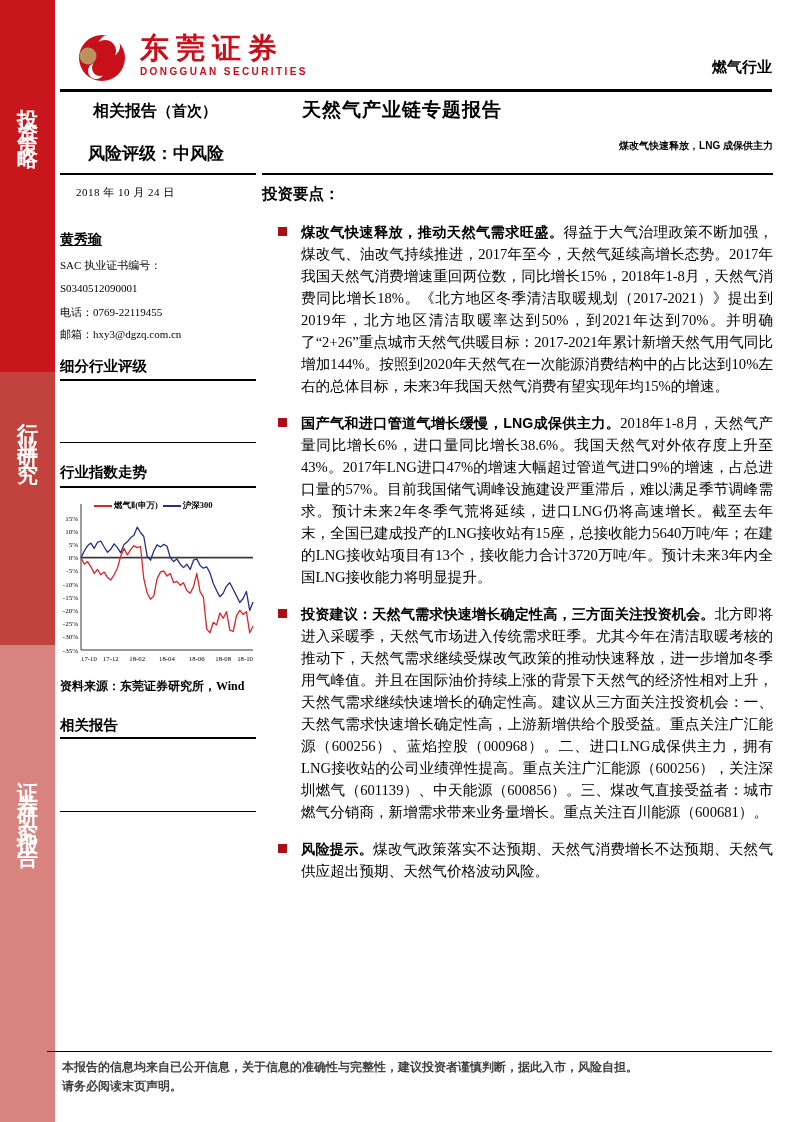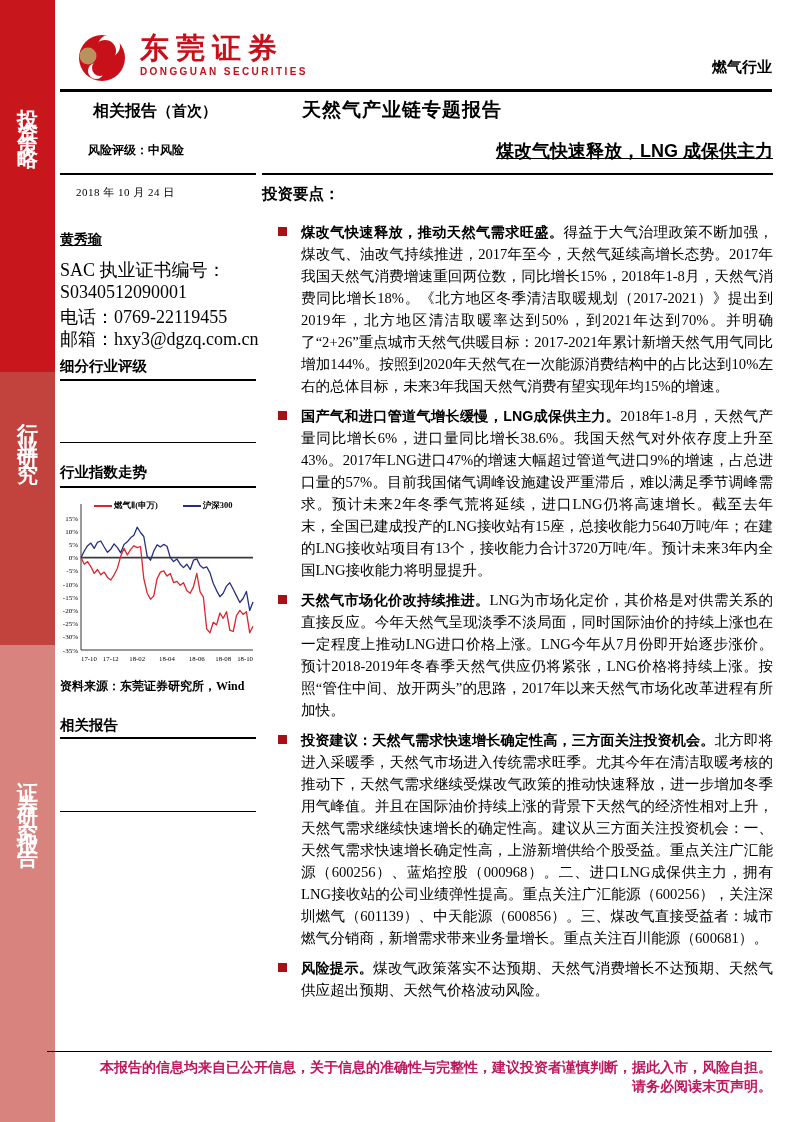--- a/index.html
+++ b/index.html
@@ -18,53 +18,53 @@
   .logo-en{font-size:10px;font-weight:700;letter-spacing:2.4px;margin-top:1px;
       font-family:"Liberation Sans","DejaVu Sans",sans-serif;}
   .industry{position:absolute;right:21px;top:58px;font-size:15px;font-weight:700;
       font-family:"Liberation Sans","DejaVu Sans",sans-serif;}
   .header-rule{position:absolute;left:60px;right:21px;top:89px;height:3px;background:#000;}
   
   .leftcol{position:absolute;left:60px;top:0;width:196px;}
   .rating{position:absolute;top:101px;left:33px;font-size:16px;font-weight:700;
       font-family:"Liberation Sans","DejaVu Sans",sans-serif;}
   .rating small{font-size:15px;font-weight:700;}
-  .risk{position:absolute;top:142px;left:28px;font-size:12px;font-weight:600;
+  .risk{position:absolute;top:142px;left:28px;font-size:17px;font-weight:600;
       font-family:"Liberation Sans","DejaVu Sans",sans-serif;}
   .lc-rule{position:absolute;left:0;width:196px;background:#000;}
   .date{position:absolute;top:185px;left:16px;font-size:11px;letter-spacing:.5px;}
   .an-name{position:absolute;top:231px;left:0;font-size:14px;font-weight:700;
       font-family:"Liberation Sans","DejaVu Sans",sans-serif;text-decoration:underline;}
-  .an-line{position:absolute;left:0;font-size:18px;white-space:nowrap;}
+  .an-line{position:absolute;left:0;font-size:11px;white-space:nowrap;}
   .lc-head{position:absolute;left:0;font-size:14.5px;font-weight:700;
       font-family:"Liberation Sans","DejaVu Sans",sans-serif;}
   .source{position:absolute;top:678px;left:0;font-size:12px;font-weight:600;}
   
   .chart{position:absolute;top:492px;left:0;width:196px;height:182px;}
   .chart svg{display:block;}
   
   .maincol{position:absolute;left:262px;top:0;width:511px;}
   .doc-title{position:absolute;top:97px;left:0;font-size:19px;font-weight:700;
       font-family:"Liberation Sans","DejaVu Sans",sans-serif;letter-spacing:1px;margin-left:40px;}
-  .doc-sub{position:absolute;top:139px;right:0;font-size:18px;font-weight:700;
-      font-family:"Liberation Sans","DejaVu Sans",sans-serif;text-decoration:underline;}
+  .doc-sub{position:absolute;top:139px;right:0;font-size:10px;font-weight:700;
+      font-family:"Liberation Sans","DejaVu Sans",sans-serif;}
   .mc-rule{position:absolute;left:0;width:511px;top:173px;height:2px;background:#000;}
   .points-title{position:absolute;top:184px;left:0;font-size:15.5px;font-weight:700;
       font-family:"Liberation Sans","DejaVu Sans",sans-serif;}
   .bullets{position:absolute;top:221px;left:0;width:511px;display:flex;
-      flex-direction:column;gap:8px;}
+      flex-direction:column;gap:15px;}
   .bullet{display:flex;}
   .bullet .sq{flex:0 0 9px;width:9px;height:9px;background:#a91016;margin:6px 14px 0 16px;}
   .btext{flex:1;font-size:14.6px;line-height:22px;text-align:justify;}
   .blead{font-weight:700;font-family:"Liberation Sans","DejaVu Sans",sans-serif;font-size:14.2px;}
   
   .footer-rule{position:absolute;left:47px;right:21px;top:1051px;height:1px;background:#000;}
-  .footer{position:absolute;left:62px;right:21px;top:1058px;font-size:14px;line-height:19px;
-      font-weight:600;font-family:"Liberation Sans","DejaVu Sans",sans-serif;color:#be185d;text-align:right;}
-  .legend{position:absolute;top:8px;left:34px;display:flex;align-items:center;gap:25px;
+  .footer{position:absolute;left:62px;right:21px;top:1058px;font-size:12px;line-height:19px;
+      font-weight:600;font-family:"Liberation Sans","DejaVu Sans",sans-serif;color:#404040;}
+  .legend{position:absolute;top:8px;left:34px;display:flex;align-items:center;gap:5px;
       font-size:8.5px;font-weight:700;font-family:"Liberation Serif",serif;}
   .legend .key{display:inline-block;width:18px;height:2px;margin-right:2px;vertical-align:middle;}
 </style>
 </head>
 <body>
 
 <div class="page">
 
   <div class="side-seg" style="top: 0px; height: 372px; background: rgb(200, 22, 29);">
     <span class="side-label" style="top: 92px;">投资策略</span>
@@ -163,24 +163,20 @@
       <div class="bullet">
         <span class="sq"></span>
         <div class="btext"><span class="blead">煤改气快速释放，推动天然气需求旺盛。</span><span>得益于大气治理政策不断加强，煤改气、油改气持续推进，2017年至今，天然气延续高增长态势。2017年我国天然气消费增速重回两位数，同比增长15%，2018年1-8月，天然气消费同比增长18%。《北方地区冬季清洁取暖规划（2017-2021）》提出到2019年，北方地区清洁取暖率达到50%，到2021年达到70%。并明确了“2+26”重点城市天然气供暖目标：2017-2021年累计新增天然气用气同比增加144%。按照到2020年天然气在一次能源消费结构中的占比达到10%左右的总体目标，未来3年我国天然气消费有望实现年均15%的增速。</span></div>
       </div>
       <div class="bullet">
         <span class="sq"></span>
         <div class="btext"><span class="blead">国产气和进口管道气增长缓慢，LNG成保供主力。</span><span>2018年1-8月，天然气产量同比增长6%，进口量同比增长38.6%。我国天然气对外依存度上升至43%。2017年LNG进口47%的增速大幅超过管道气进口9%的增速，占总进口量的57%。目前我国储气调峰设施建设严重滞后，难以满足季节调峰需求。预计未来2年冬季气荒将延续，进口LNG仍将高速增长。截至去年末，全国已建成投产的LNG接收站有15座，总接收能力5640万吨/年；在建的LNG接收站项目有13个，接收能力合计3720万吨/年。预计未来3年内全国LNG接收能力将明显提升。</span></div>
       </div>
       <div class="bullet">
         <span class="sq"></span>
-        <div class="btext"><span class="blead">天然气市场化价改持续推进。</span><span>LNG为市场化定价，其价格是对供需关系的直接反应。今年天然气呈现淡季不淡局面，同时国际油价的持续上涨也在一定程度上推动LNG进口价格上涨。LNG今年从7月份即开始逐步涨价。预计2018-2019年冬春季天然气供应仍将紧张，LNG价格将持续上涨。按照“管住中间、放开两头”的思路，2017年以来天然气市场化改革进程有所加快。</span></div>
-      </div>
-      <div class="bullet">
-        <span class="sq"></span>
         <div class="btext"><span class="blead">投资建议：天然气需求快速增长确定性高，三方面关注投资机会。</span><span>北方即将进入采暖季，天然气市场进入传统需求旺季。尤其今年在清洁取暖考核的推动下，天然气需求继续受煤改气政策的推动快速释放，进一步增加冬季用气峰值。并且在国际油价持续上涨的背景下天然气的经济性相对上升，天然气需求继续快速增长的确定性高。建议从三方面关注投资机会：一、天然气需求快速增长确定性高，上游新增供给个股受益。重点关注广汇能源（600256）、蓝焰控股（000968）。二、进口LNG成保供主力，拥有LNG接收站的公司业绩弹性提高。重点关注广汇能源（600256），关注深圳燃气（601139）、中天能源（600856）。三、煤改气直接受益者：城市燃气分销商，新增需求带来业务量增长。重点关注百川能源（600681）。</span></div>
       </div>
       <div class="bullet">
         <span class="sq"></span>
         <div class="btext"><span class="blead">风险提示。</span><span>煤改气政策落实不达预期、天然气消费增长不达预期、天然气供应超出预期、天然气价格波动风险。</span></div>
       </div>
     </div>
   </div>
 
   <div class="footer-rule"></div>

